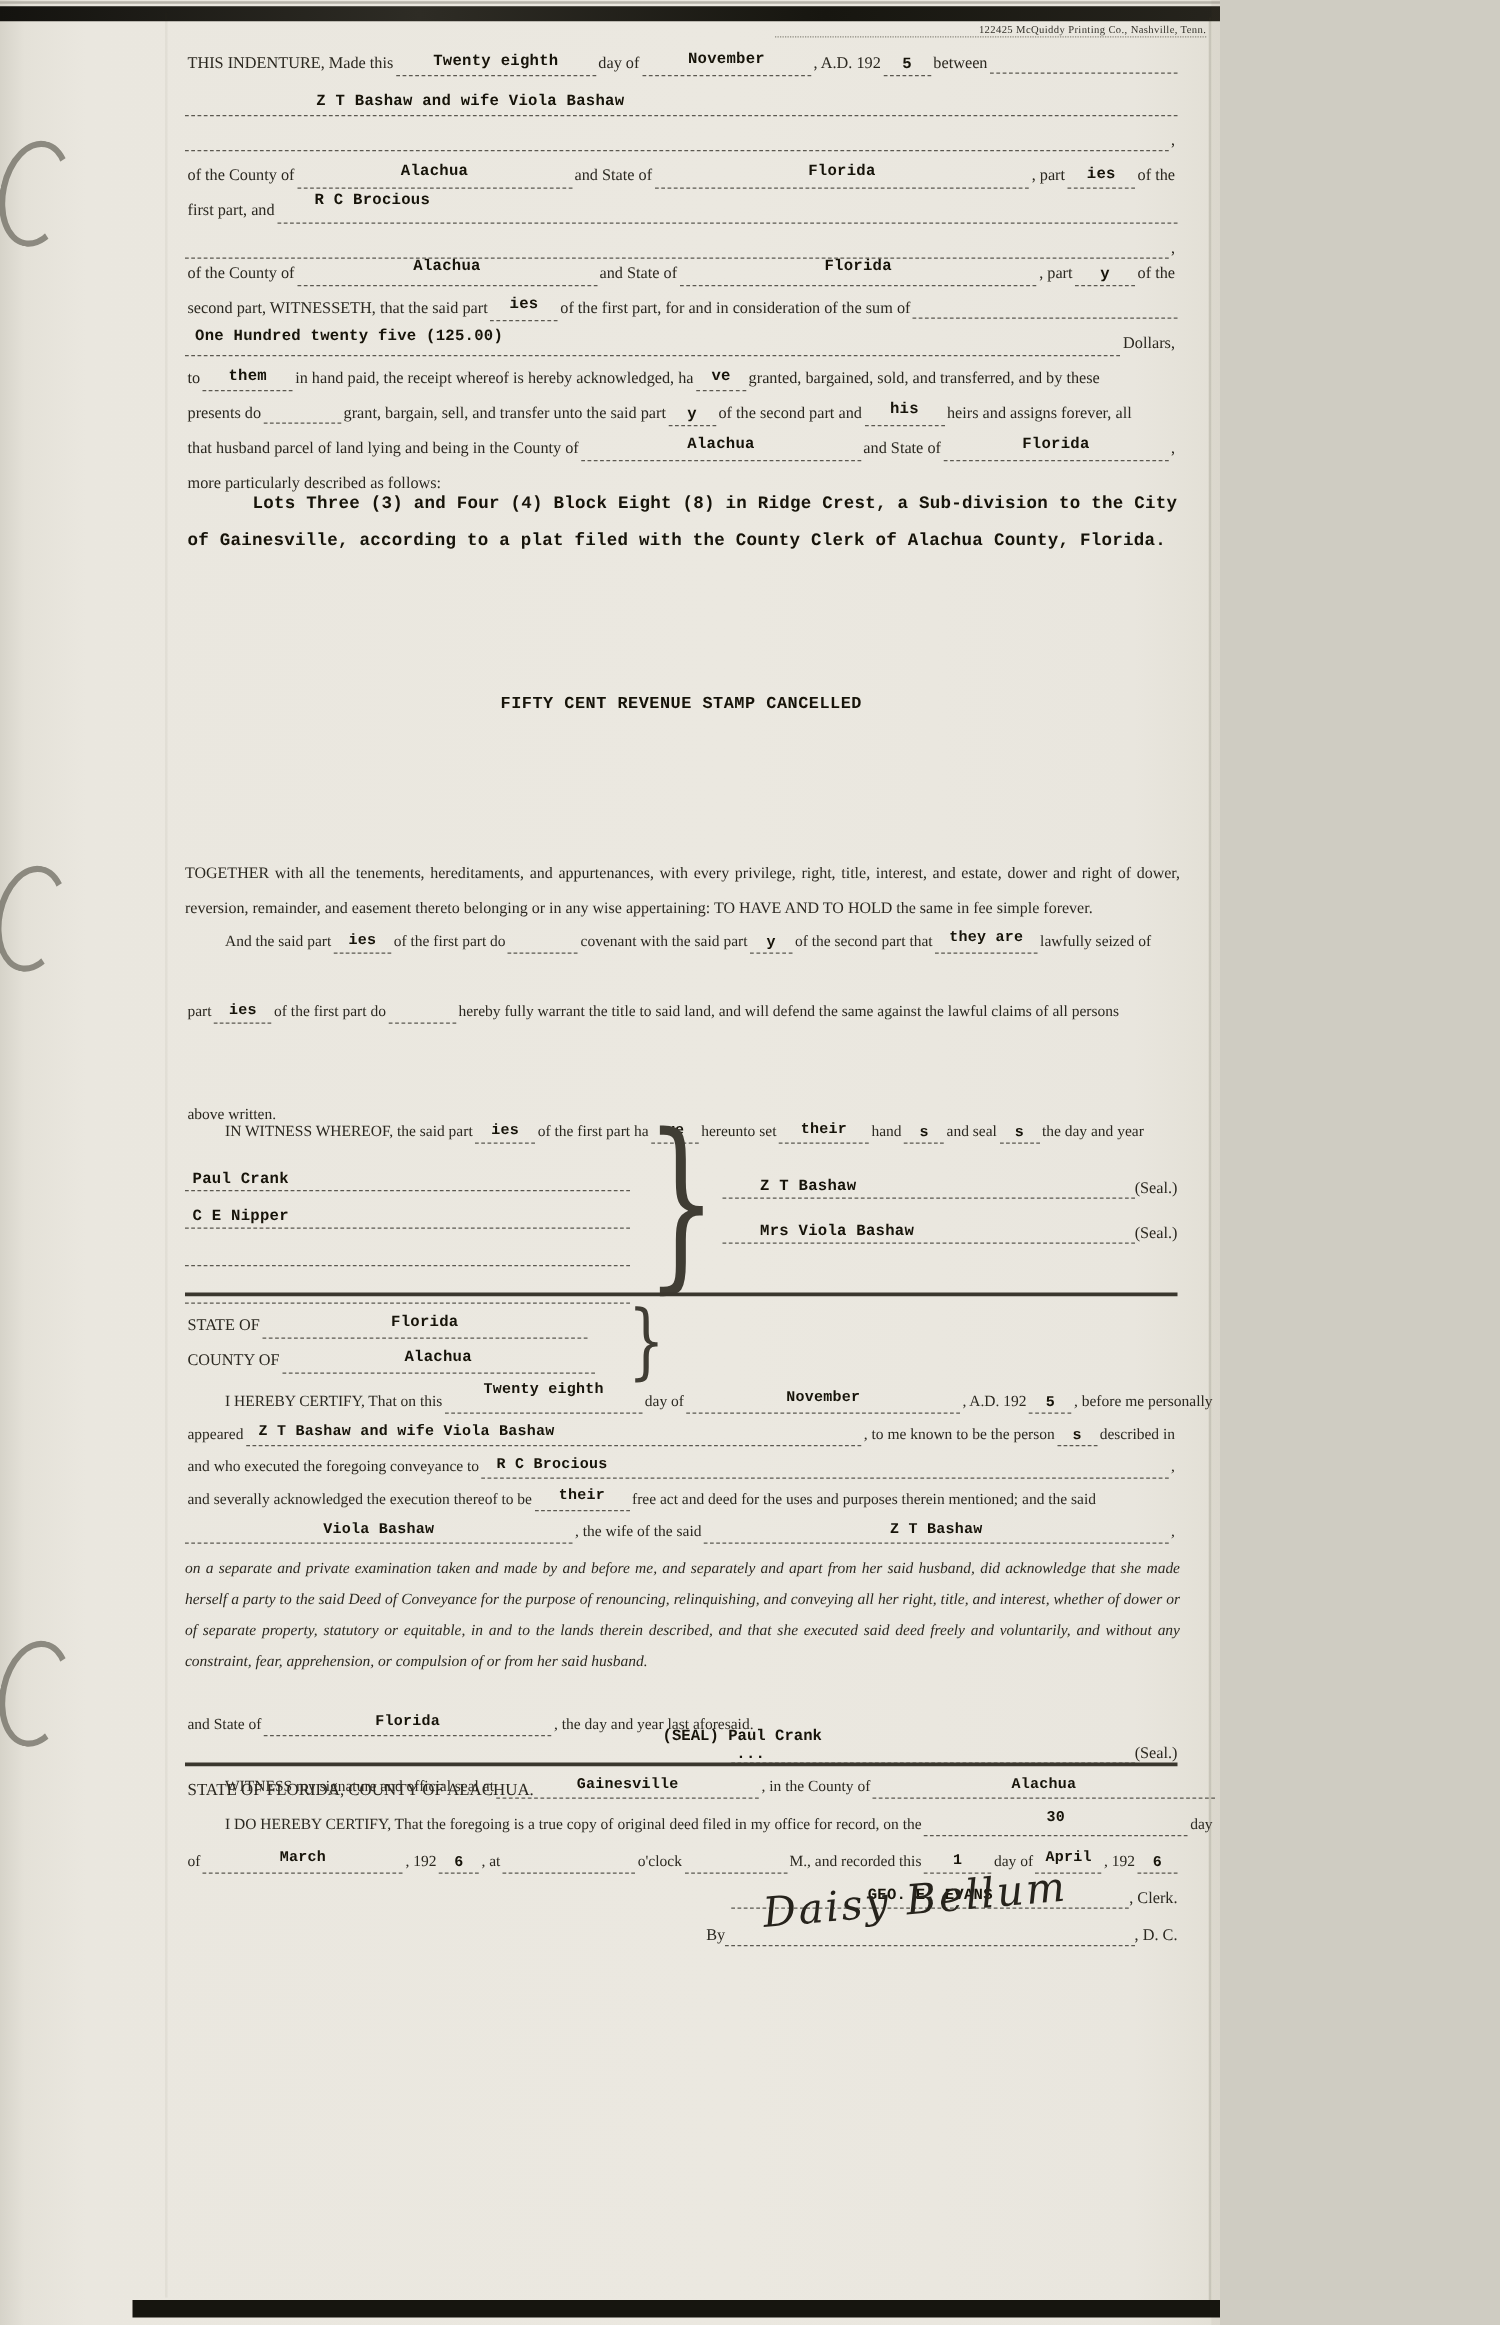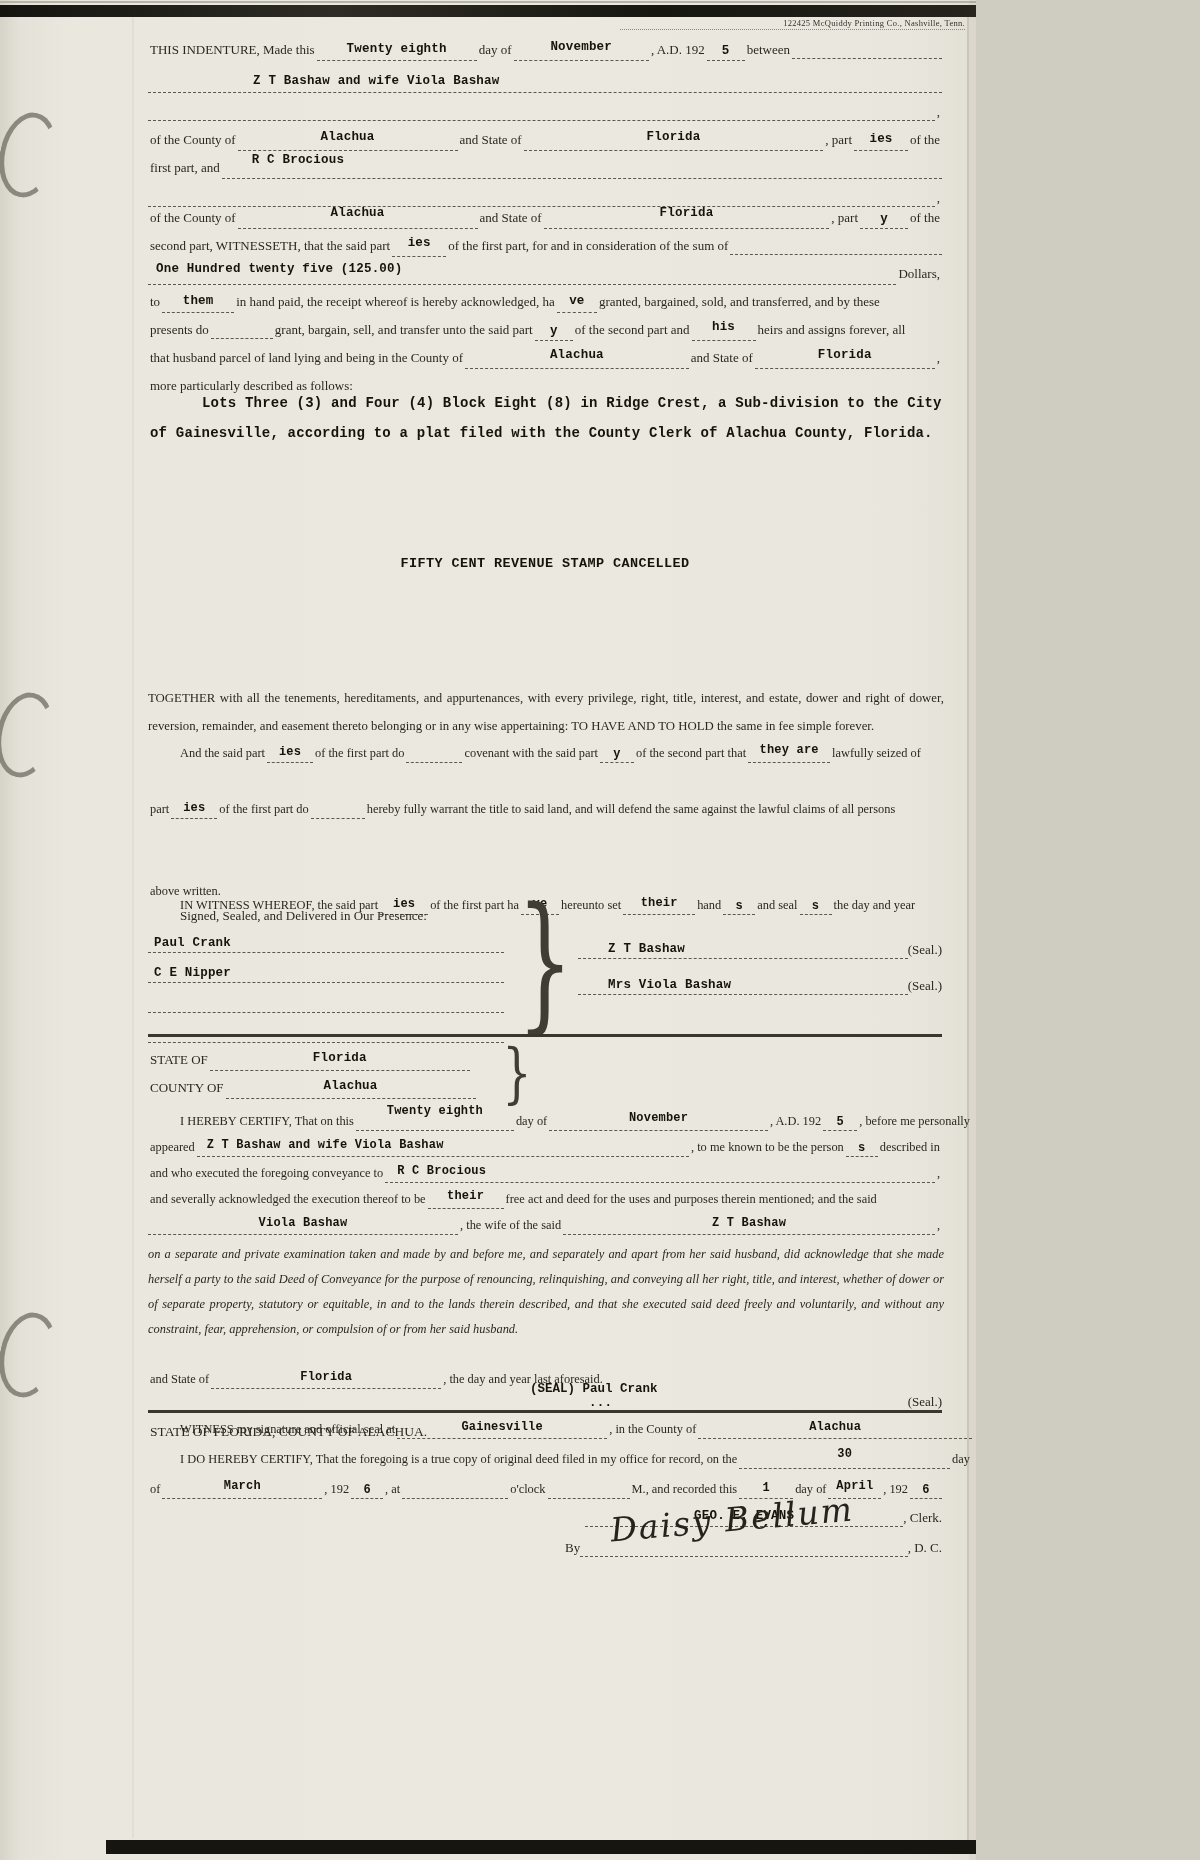--- a/index.html
+++ b/index.html
@@ -194,23 +194,20 @@
     <span class="t">hand</span>
     <span class="f" style="width:22px"><span class="typed">s</span></span>
     <span class="t">and seal</span>
     <span class="f" style="width:22px"><span class="typed">s</span></span>
     <span class="t">the day and year</span>
   </div>
   <div class="ln dense" style="top:884px">
     <span class="t">above written.</span>
   </div>
 
-  <div class="ln ind" style="top:908px">
-    <span class="t">Signed, Sealed, and Delivered in Our Presence:</span>
-  </div>
   <div class="lnw" style="top:936px">
     <span class="f grow leftf" style="padding-left:6px"><span class="typed rr2">Paul Crank</span></span>
   </div>
   <div class="lnw" style="top:966px">
     <span class="f grow leftf" style="padding-left:6px"><span class="typed rr2">C E Nipper</span></span>
   </div>
   <div class="lnw" style="top:996px">
     <span class="f grow"></span>
   </div>
   <div class="lnw" style="top:1026px">

